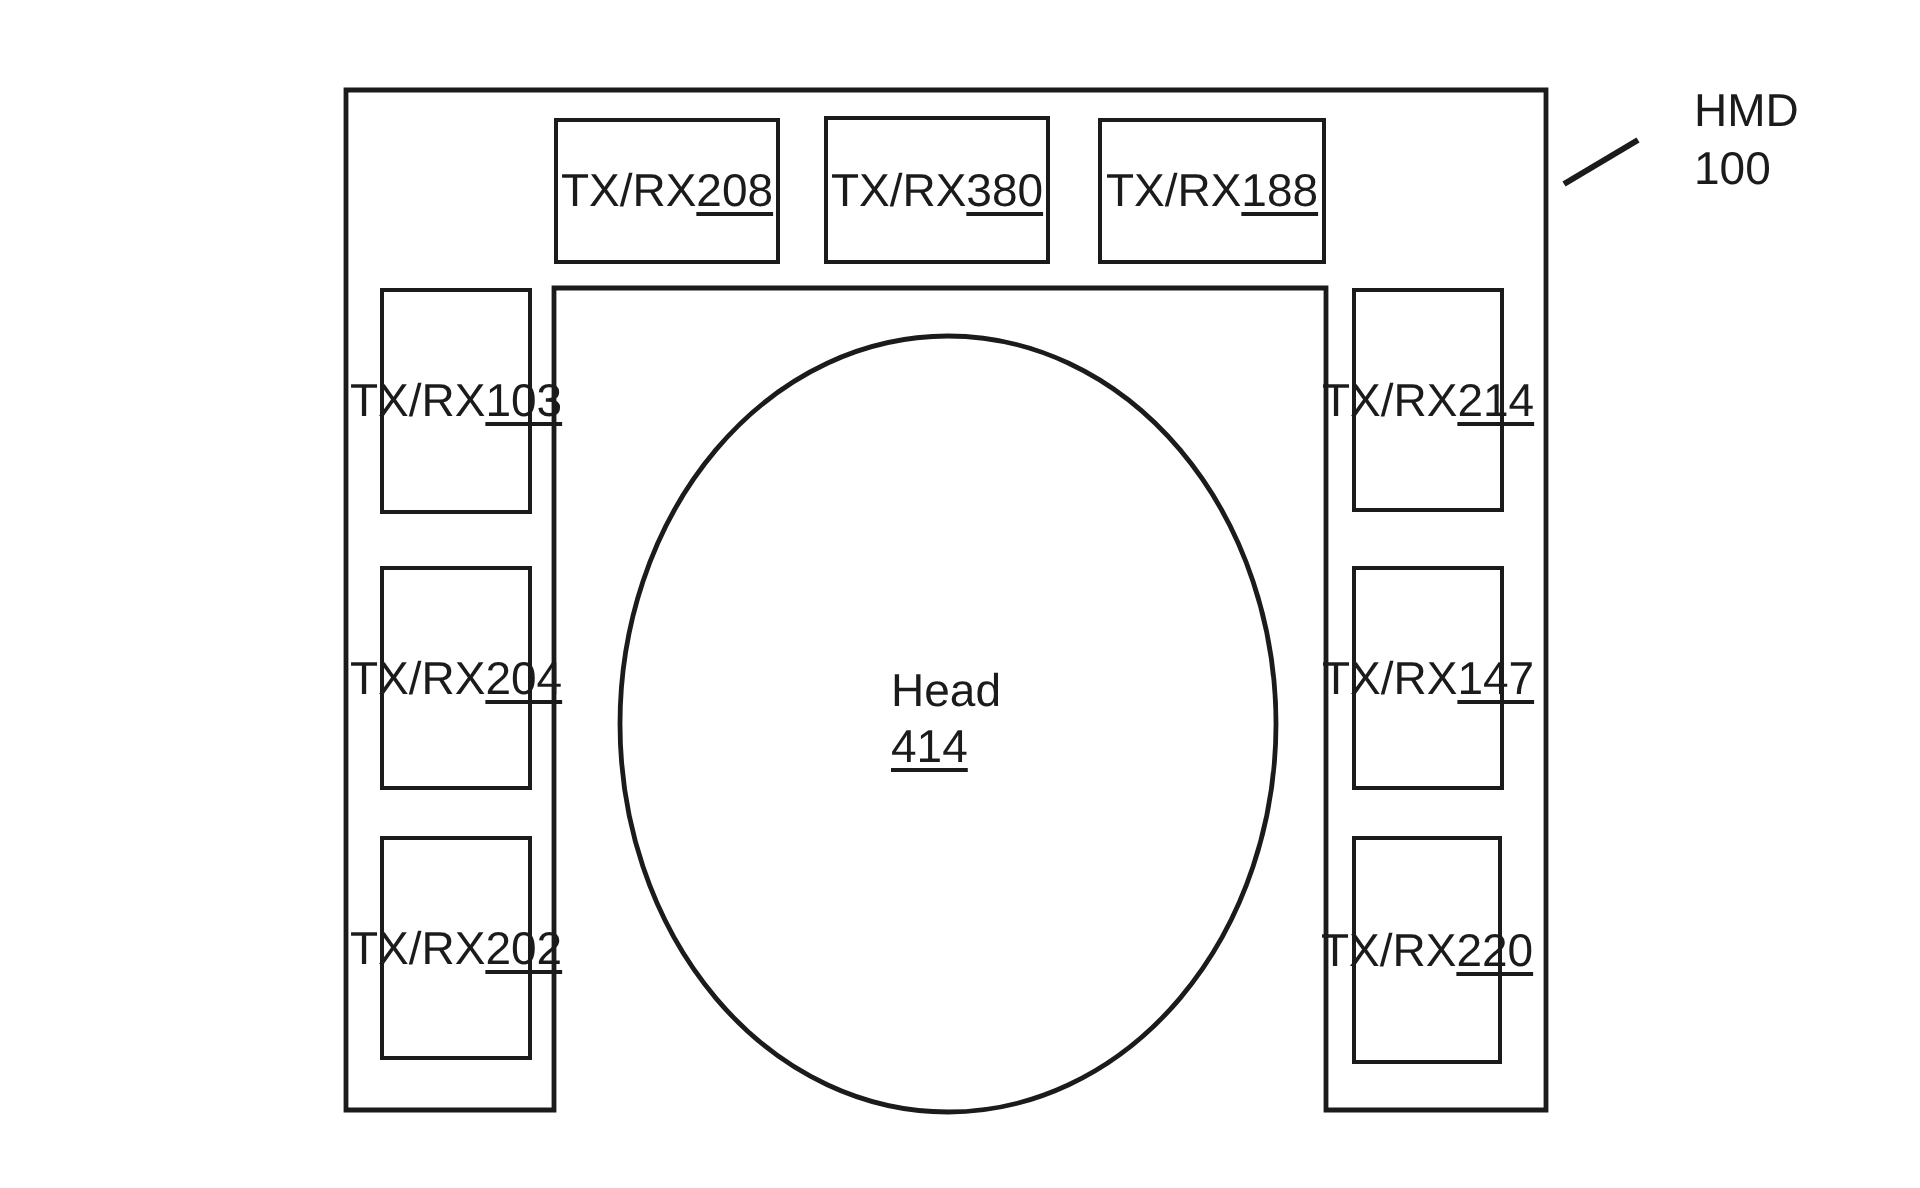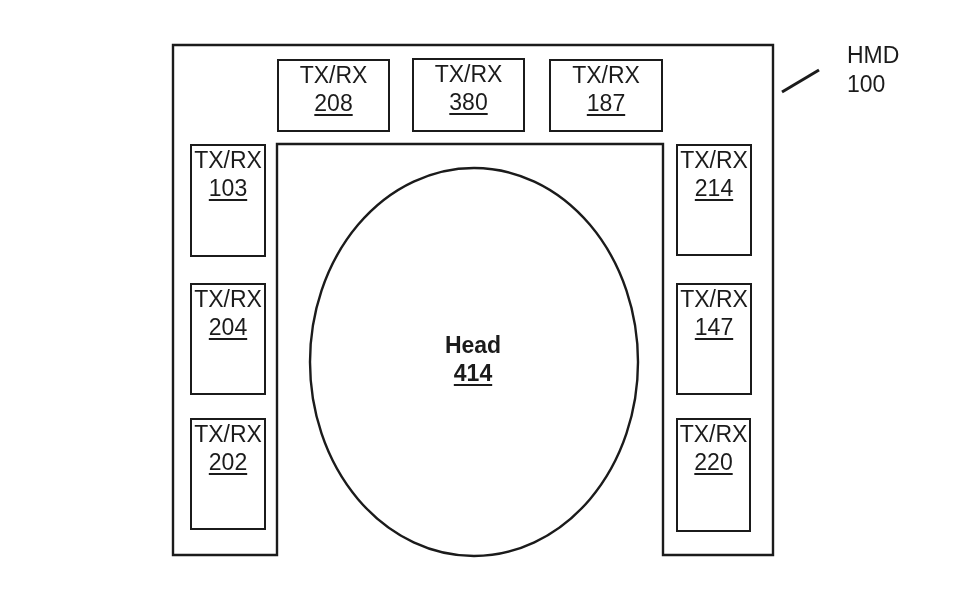--- a/index.html
+++ b/index.html
@@ -22,23 +22,22 @@
     top: 0;
     width: 960px;
     height: 594px;
   }
   .unit {
     position: absolute;
     box-sizing: border-box;
     border: 2px solid #1b1b1b;
     background: #ffffff;
     display: flex;
-    flex-direction: column;
     align-items: center;
-    justify-content: flex-start;
+    justify-content: center;
     line-height: 1.22;
     font-size: 23px;
     text-align: center;
   }
   .u-ref {
     text-decoration: underline;
     text-underline-offset: 3px;
   }
   
   .u208 { left: 277px; top: 59px;  width: 113px; height: 73px; }
@@ -51,24 +50,22 @@
   
   .u214 { left: 676px; top: 144px; width: 76px;  height: 112px; }
   .u216 { left: 676px; top: 283px; width: 76px;  height: 112px; }
   .u220 { left: 676px; top: 418px; width: 75px;  height: 114px; }
 
   .head-label {
     position: absolute;
     left: 473px;
     top: 331px;
     transform: translateX(-50%);
-    text-align: center;
     font-size: 23px;
     line-height: 1.22;
-    font-weight: bold;
   }
   .hmd-label {
     position: absolute;
     left: 823px;
     top: 41px;
     text-align: left;
     font-size: 23px;
     line-height: 1.25;
     margin-left: 24px;
   }
@@ -90,21 +87,21 @@
   <div class="unit u208">
     <span class="u-label">TX/RX</span>
     <span class="u-ref">208</span>
   </div>
   <div class="unit u210">
     <span class="u-label">TX/RX</span>
     <span class="u-ref">380</span>
   </div>
   <div class="unit u212">
     <span class="u-label">TX/RX</span>
-    <span class="u-ref">187</span>
+    <span class="u-ref">188</span>
   </div>
 
   <div class="unit u206">
     <span class="u-label">TX/RX</span>
     <span class="u-ref">103</span>
   </div>
   <div class="unit u204">
     <span class="u-label">TX/RX</span>
     <span class="u-ref">204</span>
   </div>

